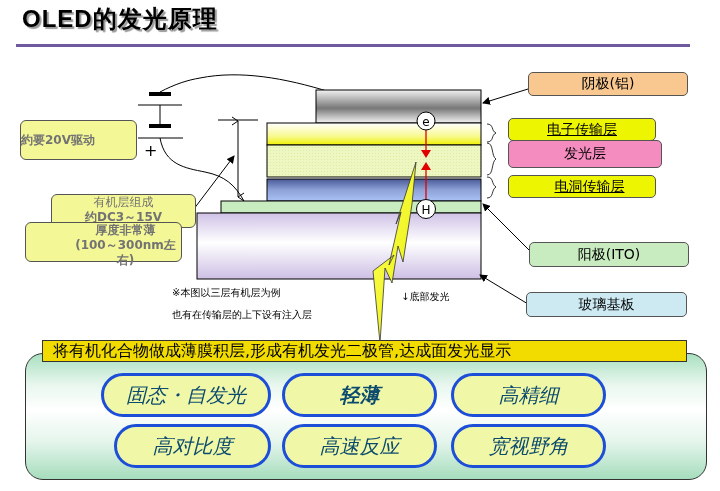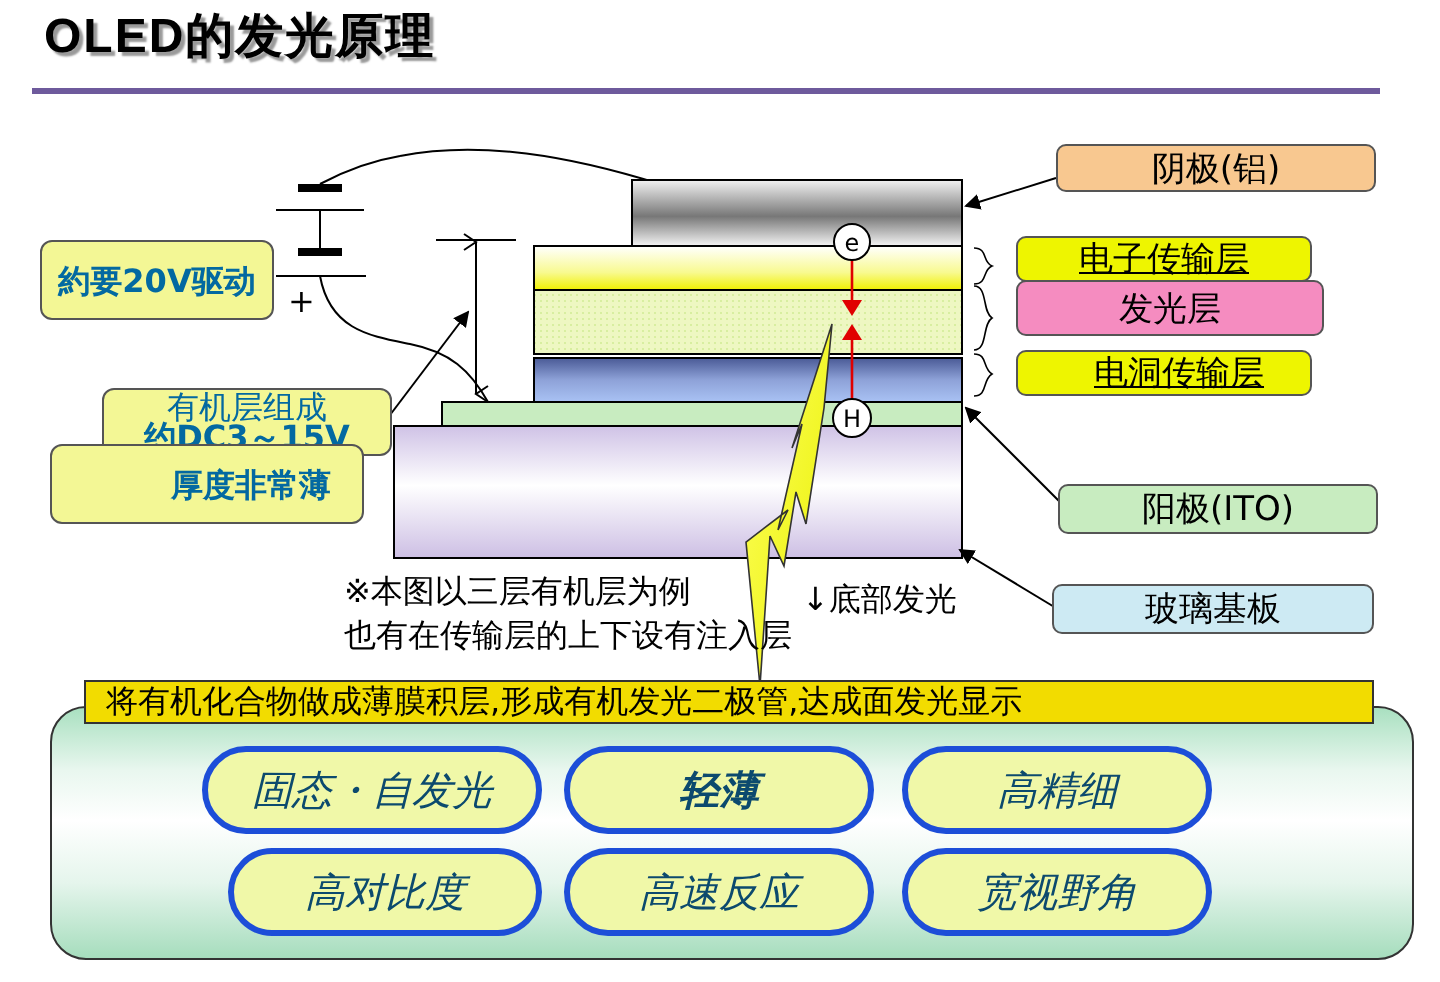--- a/index.html
+++ b/index.html
@@ -1,23 +1,23 @@
 <!DOCTYPE html>
 <html><head>
 <meta charset="utf-8">
 <style>
   html, body { margin:0; padding:0; background:#ffffff; }
   body { width:720px; height:491px; position:relative; overflow:hidden; font-family:"DejaVu Sans", sans-serif; }
   .title { position:absolute; left:22px; top:0px; font-size:24px; font-weight:bold; color:#000; letter-spacing:1px; text-shadow:2px 2px 1px #9a9a9a; font-family:"Liberation Sans", "DejaVu Sans", sans-serif; line-height:38px; }
   .title-rule { position:absolute; left:16px; top:44px; width:486px; height:3px; background:#6e5a9c; }
   svg.diagram { position:absolute; left:0; top:0; }
-  .callout { position:absolute; border:1px solid #555; border-radius:6px; box-sizing:border-box; display:flex; align-items:center; justify-content:center; text-align:center; font-weight:bold; font-size:16px; color:#0369a1; line-height:15px; font-family:"DejaVu Sans", sans-serif; }
+  .callout { position:absolute; border:1px solid #555; border-radius:6px; box-sizing:border-box; display:flex; align-items:center; text-align:center; font-weight:bold; font-size:12px; color:#737373; line-height:15px; font-family:"DejaVu Sans", sans-serif; }
   .yellowish { background:#f3f795; }
-  .label { position:absolute; border:1px solid #555; border-radius:5px; box-sizing:border-box; display:flex; align-items:center; justify-content:center; font-size:17px; color:#000; font-family:"DejaVu Sans", sans-serif; }
-  .note { position:absolute; font-size:16px; color:#000; font-family:"DejaVu Sans", sans-serif; white-space:nowrap; }
+  .label { position:absolute; border:1px solid #555; border-radius:5px; box-sizing:border-box; display:flex; align-items:center; justify-content:center; font-size:14px; color:#000; font-family:"DejaVu Sans", sans-serif; }
+  .note { position:absolute; font-size:10px; color:#000; font-family:"DejaVu Sans", sans-serif; white-space:nowrap; }
   .banner { position:absolute; left:42px; top:340px; width:645px; height:22px; background:#f2dc00; border:1px solid #333; box-sizing:border-box; font-size:16px; padding-left:10px; line-height:20px; color:#000; z-index:3; font-family:"DejaVu Sans", sans-serif; }
   .panel { position:absolute; left:25px; top:353px; width:682px; height:127px; border:1px solid #333; border-radius:18px; box-sizing:border-box; background:linear-gradient(to bottom, #a9e0c0 0%, #e9f7ef 25%, #ffffff 45%, #e5f5ec 70%, #a6ddbd 100%); z-index:2; }
   .pill { position:absolute; background:#f0f8a8; border:3px solid #1d4ed8; border-radius:22px; box-sizing:border-box; display:flex; align-items:center; justify-content:center; font-size:20px; color:#0c4a6e; font-family:"DejaVu Serif", serif; z-index:4;font-style:italic; }
 </style>
 </head>
 <body>
 
 <div class="title">OLED的发光原理</div>
 <div class="title-rule" style="width:674px;"></div>
 
@@ -121,20 +121,21 @@
 
 <div class="callout yellowish" style="left:20px;top:120px;width:117px;height:40px;">
   <span>約要20V驱动</span>
 </div>
 <div class="callout yellowish" style="left:51px;top:170px;width:145px;height:34px;flex-direction:column;margin-top:24px;">
   <span style="font-weight:normal;">有机层组成</span>
   <span>约DC3～15V</span>
 </div>
 <div class="callout yellowish" style="left:25px;top:222px;width:157px;height:40px;flex-direction:column;padding-left:44px;">
   <span>厚度非常薄</span>
+  <span>(100～300nm左右)</span>
 </div>
 
 <div class="label" style="left:528px;top:72px;width:160px;height:24px;background:#f8c890;">
   <span>阴极(铝)</span>
 </div>
 <div class="label" style="left:508px;top:118px;width:148px;height:23px;background:#eef500;">
   <span style="text-decoration:underline;">电子传输层</span>
 </div>
 <div class="label" style="left:508px;top:140px;width:154px;height:28px;background:#f58cc0;">
   <span>发光层</span>

